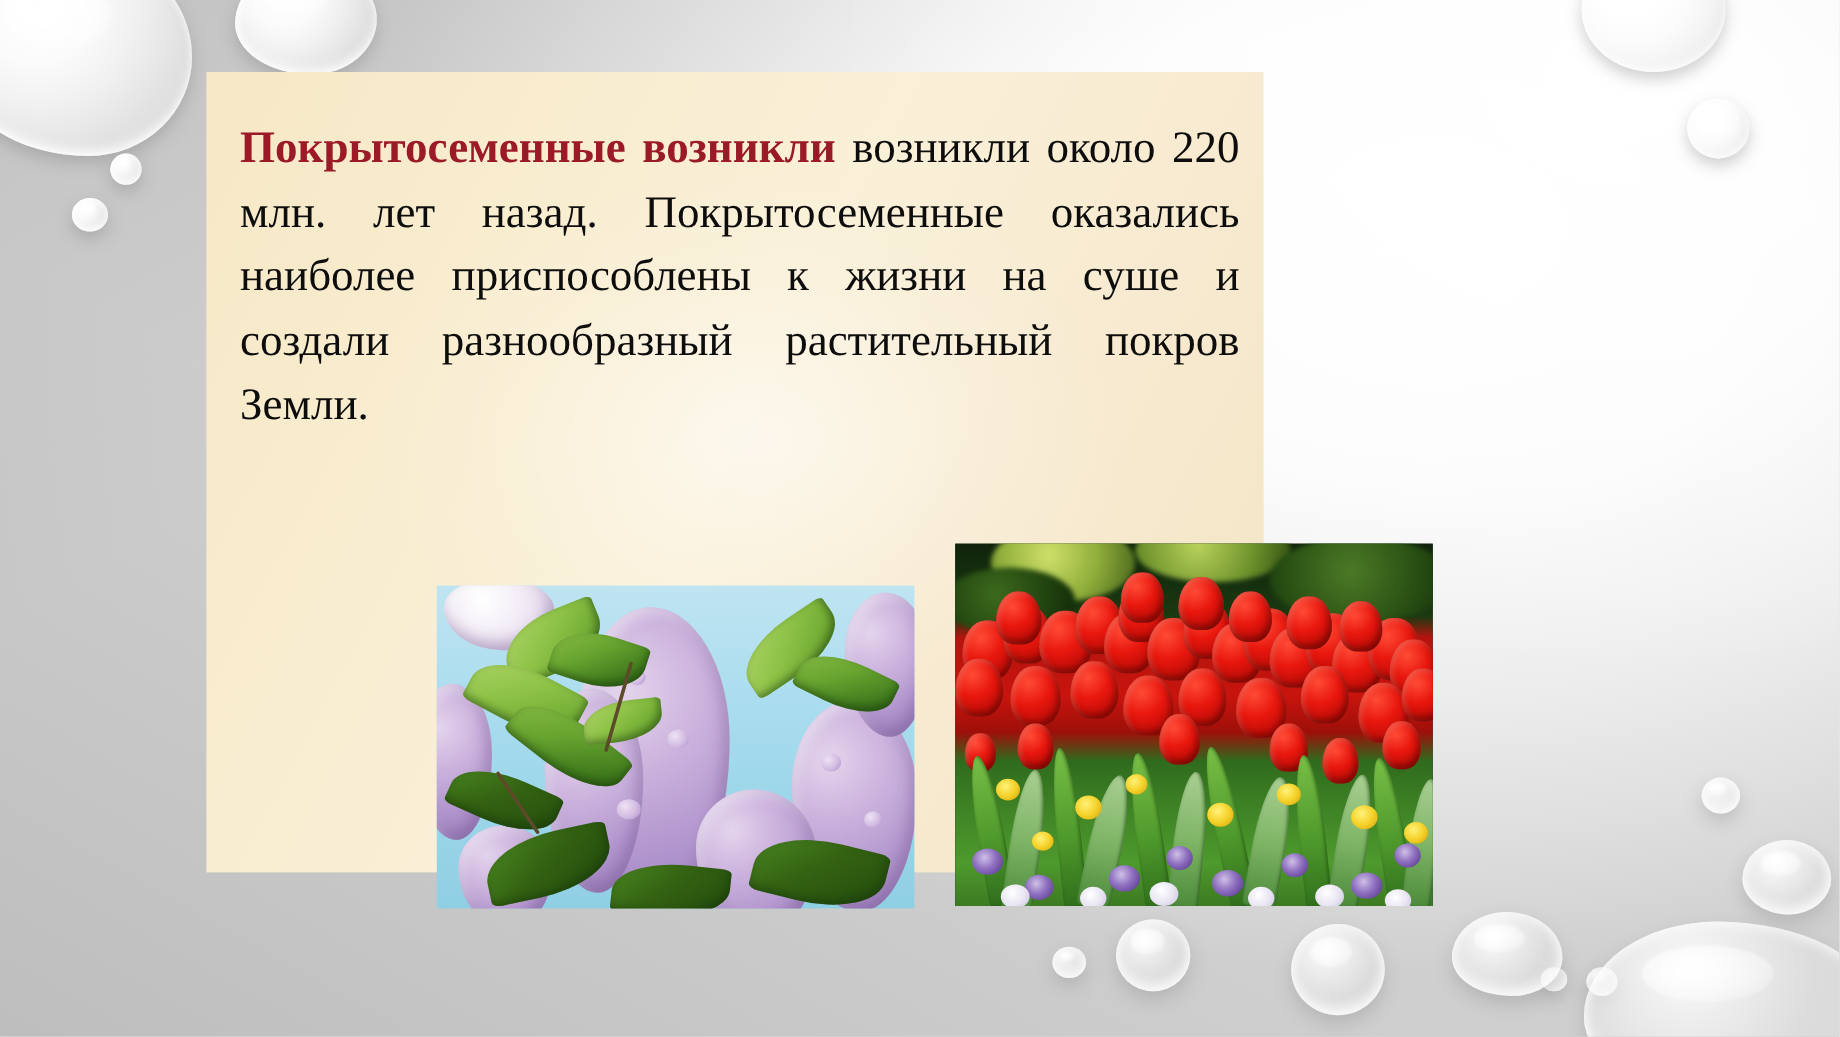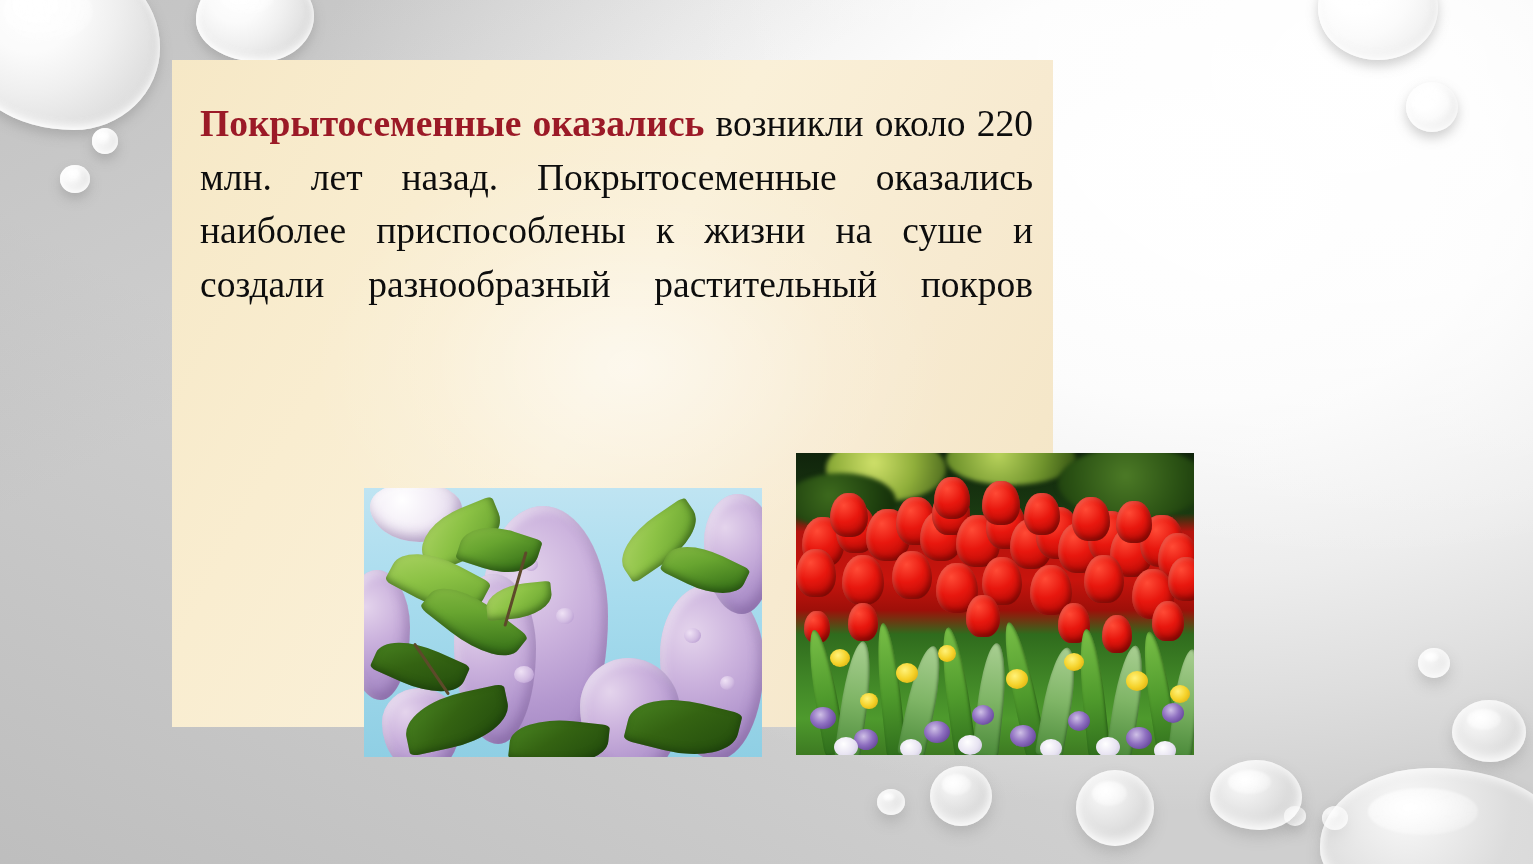--- a/index.html
+++ b/index.html
@@ -225,21 +225,21 @@
 
   <div>
     <div class="drop soft" style="left:1076px; top:770px; width:78px; height:76px;"></div>
     <div class="drop soft" style="left:877px; top:789px; width:28px; height:26px;"></div>
     <div class="drop soft" style="left:930px; top:766px; width:62px; height:60px;"></div>
     <div class="drop soft" style="left:1210px; top:760px; width:92px; height:70px; border-radius:50% 50% 46% 54% / 54% 54% 46% 46%;"></div>
   </div>
 
   <div id="card">
 
-    <div id="card-text"><span class="term">Покрытосеменные  оказались</span><span> возникли около 220 млн. лет назад. Покрытосеменные оказались наиболее приспособлены к жизни на суше и создали разнообразный растительный покров</span></div>
+    <div id="card-text"><span class="term">Покрытосеменные  возникли</span><span> возникли около 220 млн. лет назад. Покрытосеменные оказались наиболее приспособлены к жизни на суше и создали разнообразный растительный покров</span><span class="tail">Земли.</span></div>
 
     <div id="photo-lilac" class="photo">
       <div class="layer">
 
         <div class="lilac-cluster" style="left:118px; top:18px; width:126px; height:250px;"></div>
         <div class="lilac-cluster" style="left:90px; top:86px; width:82px; height:170px;"></div>
         <div class="lilac-cluster" style="left:296px; top:96px; width:104px; height:176px;"></div>
         <div class="lilac-cluster" style="left:340px; top:6px; width:70px; height:120px;"></div>
         <div class="lilac-cluster" style="left:-18px; top:82px; width:64px; height:130px;"></div>
         <div class="lilac-cluster" style="left:18px; top:200px; width:78px; height:86px;"></div>

